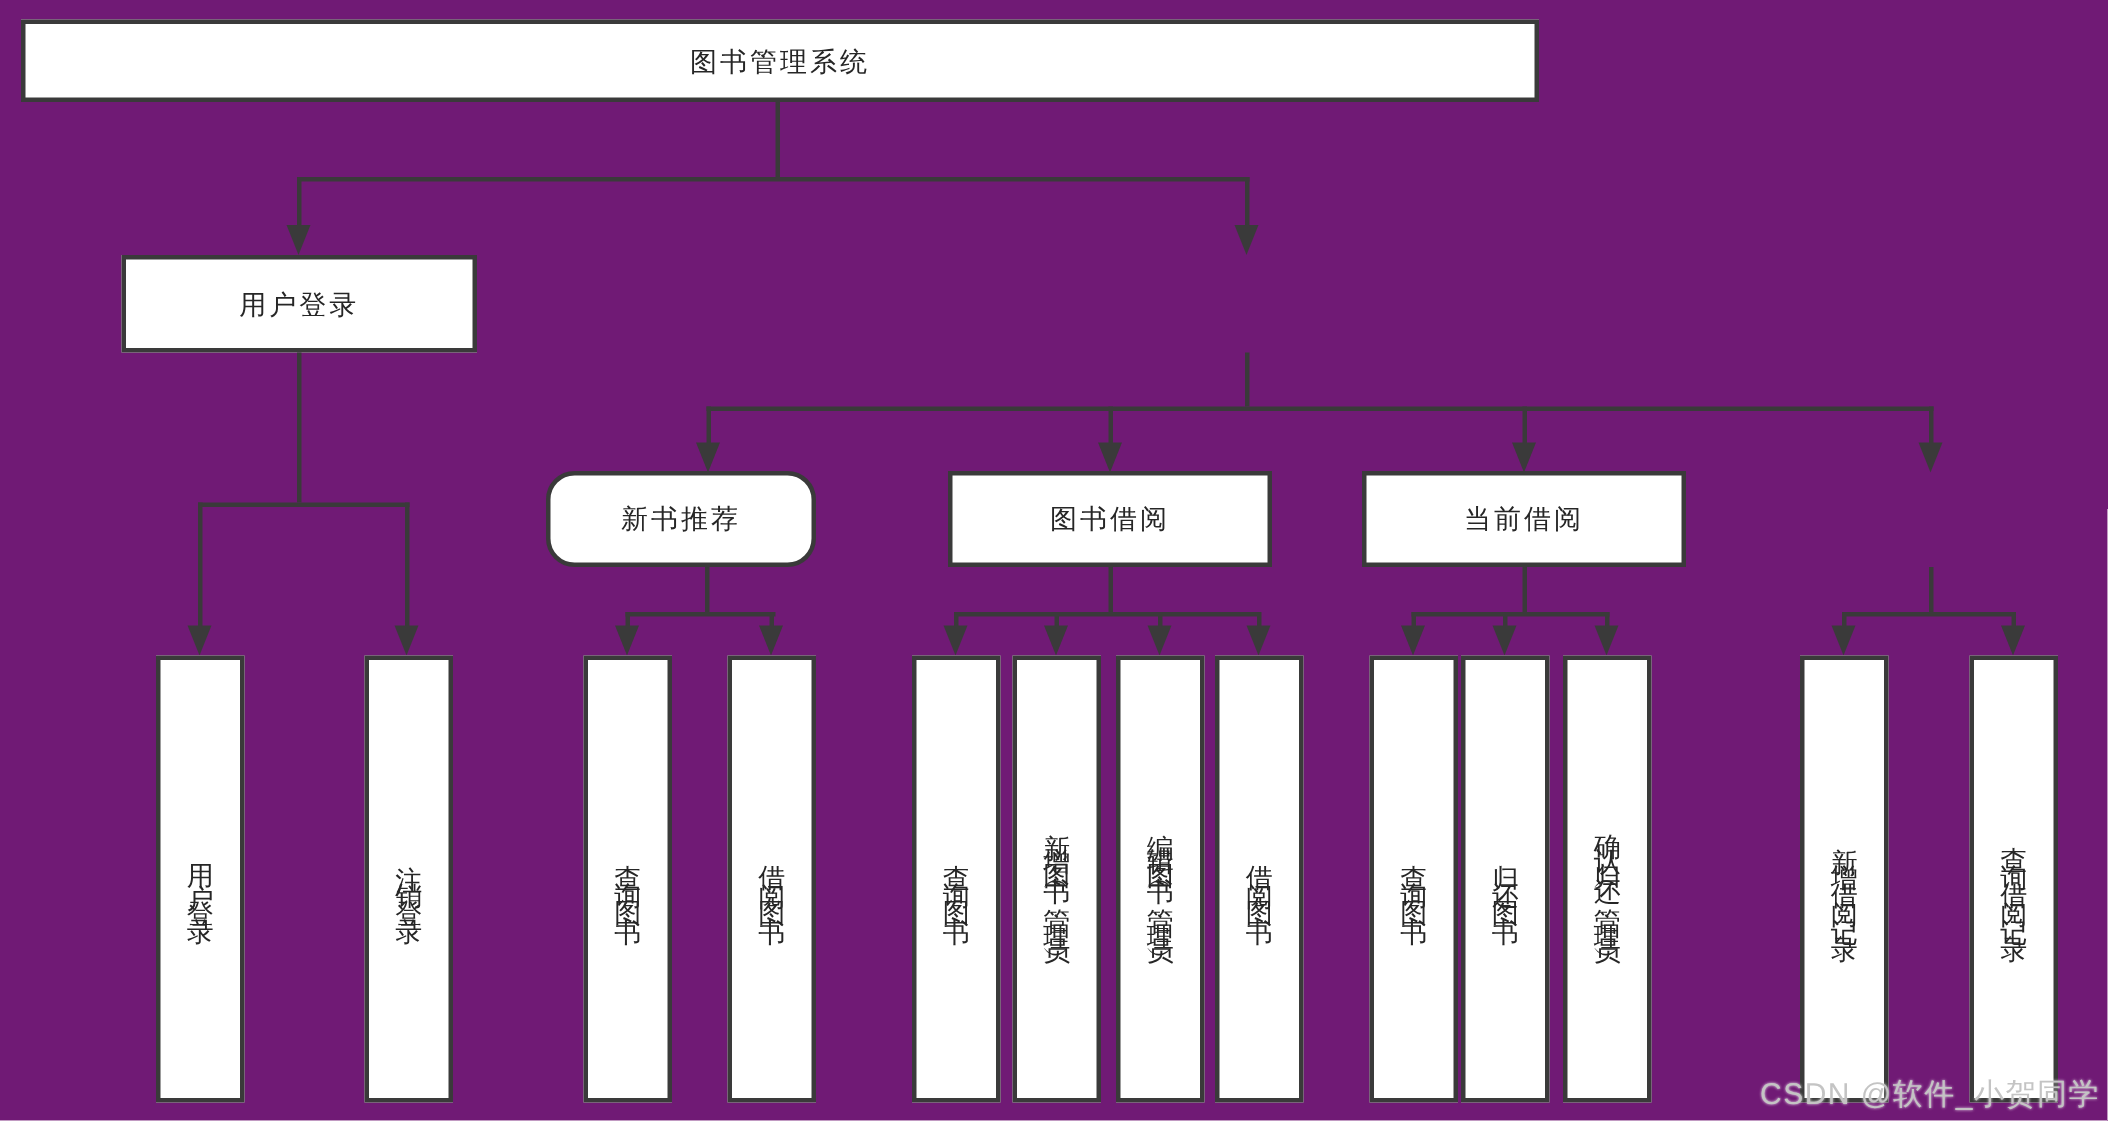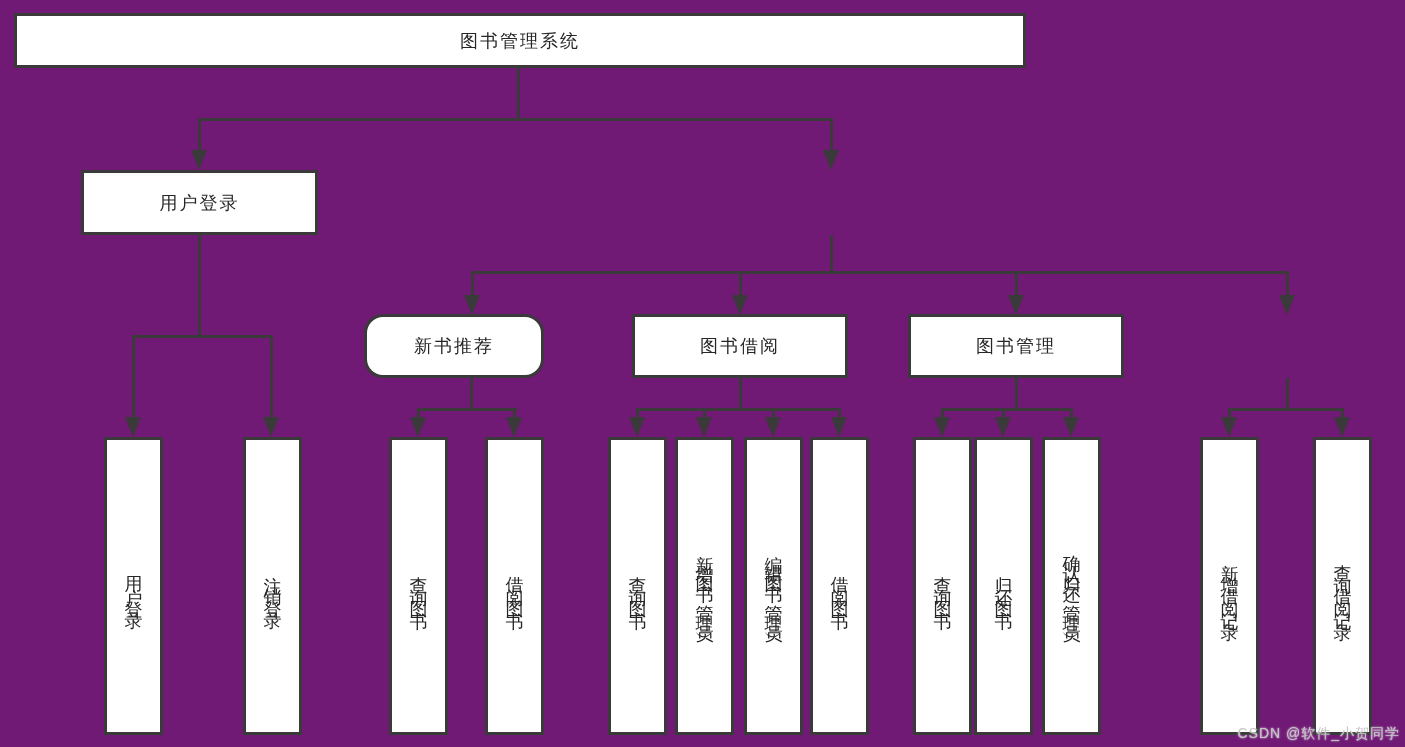--- a/index.html
+++ b/index.html
@@ -39,21 +39,21 @@
   .hline{position:absolute;height:3px;background:#3a3a3a;}
   .arrow{
     position:absolute;width:0;height:0;
     border-left:8px solid transparent;
     border-right:8px solid transparent;
     border-top:20px solid #3a3a3a;
   }
   .watermark{
     position:absolute;
     right:5px;bottom:4px;
-    font-size:14px;
+    font-size:20px;
     color:#c4c4c4;
     letter-spacing:1px;
     text-shadow:0 0 2px rgba(255,255,255,0.9);
     white-space:nowrap;
     margin-left:45px;
   }
 </style>
 </head>
 <body>
 
@@ -92,21 +92,21 @@
   <div class="vline" style="left:1286px;top:271px;height:25px;"></div>
   <div class="arrow" style="left:1279px;top:295px;"></div>
 
   <div class="box" style="left:364px;top:314px;width:180px;height:64px;border-radius:19px;">
     <span class="hlabel">新书推荐</span>
   </div>
   <div class="box" style="left:632px;top:314px;width:216px;height:64px;">
     <span class="hlabel">图书借阅</span>
   </div>
   <div class="box" style="left:908px;top:314px;width:216px;height:64px;">
-    <span class="hlabel">图书管理</span>
+    <span class="hlabel">当前借阅</span>
   </div>
 
   <div class="vline" style="left:470px;top:378px;height:30px;"></div>
   <div class="hline" style="left:417px;top:408px;width:100px;"></div>
   <div class="vline" style="left:417px;top:408px;height:10px;"></div>
   <div class="arrow" style="left:410px;top:417px;"></div>
   <div class="vline" style="left:513px;top:408px;height:10px;"></div>
   <div class="arrow" style="left:506px;top:417px;"></div>
 
   <div class="vline" style="left:739px;top:378px;height:30px;"></div>

